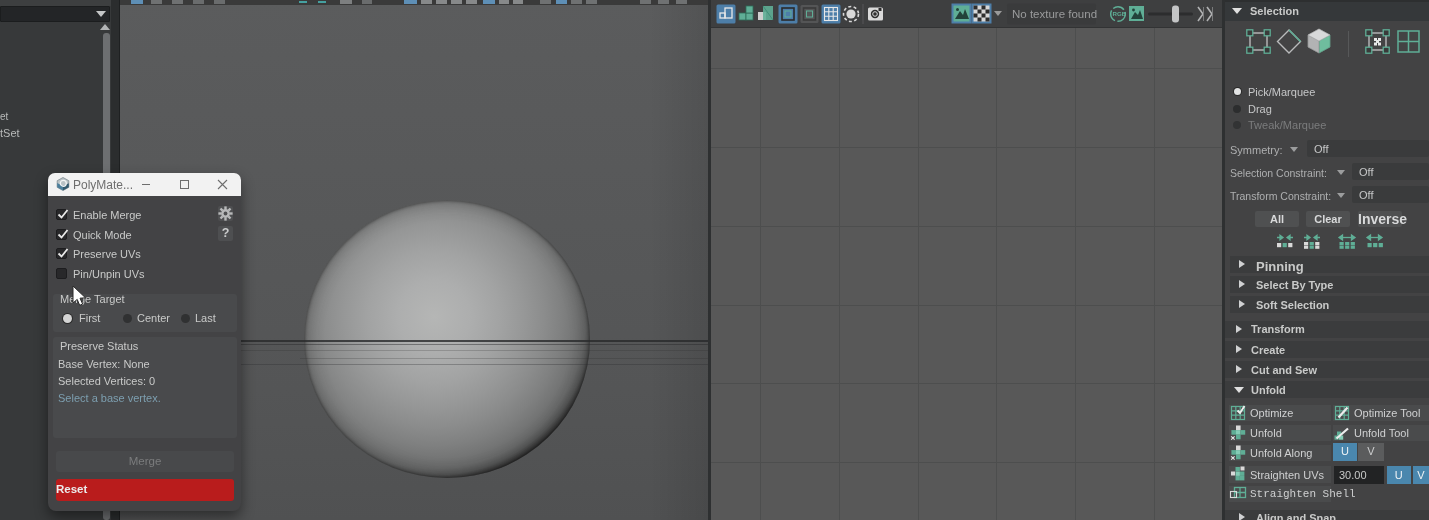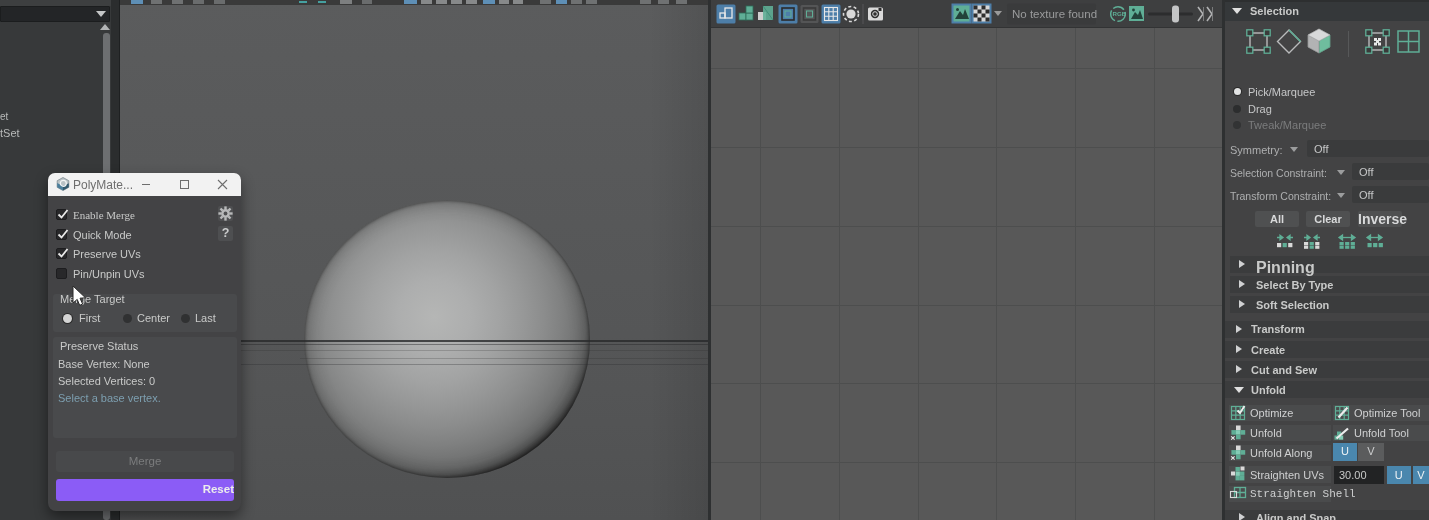--- a/index.html
+++ b/index.html
@@ -279,21 +279,21 @@
   </g>
   <g fill="#5fae96">
       <rect x="142.5" y="10" width="4.2" height="4.2"></rect>
       <rect x="148.1" y="10" width="4.2" height="4.2"></rect>
       <rect x="153.7" y="10" width="4.2" height="4.2"></rect>
     </g>
 </svg>
 
 <div class="a" style="left:1230px;top:256px;width:199px;height:17px;background:#3b3c3d;"></div>
 <div class="a" style="left:1239px;top:260px;width:0;height:0;border-top:4.5px solid transparent;border-bottom:4.5px solid transparent;border-left:6px solid #d0d1d2;"></div>
-<div class="a" style="left:1256px;top:258.5px;color:#c9cac9;font-size:16px;font-weight:bold;">Pinning</div>
+<div class="a" style="left:1256px;top:258.5px;color:#c9cac9;font-size:13px;font-weight:bold;">Pinning</div>
 <div class="a" style="left:1230px;top:276px;width:199px;height:17px;background:#3b3c3d;"></div>
 <div class="a" style="left:1239px;top:280px;width:0;height:0;border-top:4.5px solid transparent;border-bottom:4.5px solid transparent;border-left:6px solid #d0d1d2;"></div>
 <div class="a" style="left:1256px;top:278.5px;color:#c9cac9;font-size:11px;font-weight:bold;">Select By Type</div>
 <div class="a" style="left:1230px;top:296px;width:199px;height:17px;background:#3b3c3d;"></div>
 <div class="a" style="left:1239px;top:300px;width:0;height:0;border-top:4.5px solid transparent;border-bottom:4.5px solid transparent;border-left:6px solid #d0d1d2;"></div>
 <div class="a" style="left:1256px;top:298.5px;color:#c9cac9;font-size:11px;font-weight:bold;">Soft Selection</div>
 
 <div class="a" style="left:1225px;top:320.5px;width:204px;height:17px;background:#3b3c3d;"></div>
 <div class="a" style="left:1236px;top:325px;width:0;height:0;border-top:4.5px solid transparent;border-bottom:4.5px solid transparent;border-left:6px solid #d0d1d2;"></div>
 <div class="a" style="left:1251px;top:323px;color:#c9cac9;font-size:11px;font-weight:bold;">Transform</div>
@@ -407,21 +407,21 @@
 <div class="a" style="left:141.5px;top:184px;width:8px;height:1px;background:#6e6e6e;"></div>
 <div class="a" style="left:180px;top:180px;width:8.5px;height:8.5px;border:1px solid #6e6e6e;"></div>
 <svg class="a" style="left:217px;top:179px;" width="11" height="11" viewBox="0 0 11 11">
   <path d="M1 1 L10 10 M10 1 L1 10" stroke="#6e6e6e" stroke-width="1.1"></path>
 </svg>
 
 <div class="a" style="left:56px;top:209px;width:11px;height:11px;background:#28282a;border:1px solid #1d1d1f;border-radius:2px;"></div>
 <svg class="a" style="left:56px;top:207px;" width="14" height="14" viewBox="0 0 14 14">
     <path d="M2.5 7.5 L5.5 10.5 L11.5 3" stroke="#e8e8e8" stroke-width="1.8" fill="none"></path>
   </svg>
-<div class="a" style="left:73px;top:209px;color:#c9cac9;font-size:11px;font-family:Liberation Serif, serif;">Enable Merge</div>
+<div class="a" style="left:73px;top:209px;color:#c9cac9;font-size:11px;">Enable Merge</div>
 
 <div class="a" style="left:56px;top:228.5px;width:11px;height:11px;background:#28282a;border:1px solid #1d1d1f;border-radius:2px;"></div>
 <svg class="a" style="left:56px;top:226.5px;" width="14" height="14" viewBox="0 0 14 14">
     <path d="M2.5 7.5 L5.5 10.5 L11.5 3" stroke="#e8e8e8" stroke-width="1.8" fill="none"></path>
   </svg>
 <div class="a" style="left:73px;top:228.5px;color:#c9cac9;font-size:11px;">Quick Mode</div>
 
 <div class="a" style="left:56px;top:248px;width:11px;height:11px;background:#28282a;border:1px solid #1d1d1f;border-radius:2px;"></div>
 <svg class="a" style="left:56px;top:246px;" width="14" height="14" viewBox="0 0 14 14">
     <path d="M2.5 7.5 L5.5 10.5 L11.5 3" stroke="#e8e8e8" stroke-width="1.8" fill="none"></path>
@@ -459,17 +459,17 @@
 <div class="a" style="left:181px;top:313.5px;width:9px;height:9px;border-radius:50%;background:#303132;"></div>
 <div class="a" style="left:195px;top:312px;color:#c9cac9;font-size:11px;">Last</div>
 
 <div class="a" style="left:52.5px;top:337px;width:184px;height:101px;background:#494a4c;border-radius:3px;"></div>
 <div class="a" style="left:60px;top:340px;color:#c9cac9;font-size:11px;">Preserve Status</div>
 <div class="a" style="left:58px;top:358px;color:#c9cac9;font-size:11px;">Base Vertex: None</div>
 <div class="a" style="left:58px;top:375px;color:#c9cac9;font-size:11px;">Selected Vertices: 0</div>
 <div class="a" style="left:58px;top:392px;color:#7d9fb0;font-size:11px;">Select a base vertex.</div>
 
 <div class="a" style="left:56px;top:450.5px;width:178px;height:21px;background:#48494b;border-radius:3px;color:#7b7c7d;font-size:11.5px;text-align:center;line-height:21px;">Merge</div>
-<div class="a" style="left:56px;top:479px;width:178px;height:21.5px;background:#8b5cf6;border-radius:3px;color:#ebecec;font-size:11.5px;font-weight:bold;text-align:right;line-height:21.5px;">Reset</div>
+<div class="a" style="left:56px;top:479px;width:178px;height:21.5px;background:#b91c1c;border-radius:3px;color:#ebecec;font-size:11.5px;font-weight:bold;text-align:left;line-height:21.5px;">Reset</div>
 
 <svg class="a" style="left:71px;top:285px;" width="16" height="24" viewBox="0 0 16 24">
   <polygon points="2,1 2,18 6.2,14.4 8.7,20.3 11.6,19 9,13.2 14.5,12.8" fill="#ffffff" stroke="#2a2a2a" stroke-width="1"></polygon>
 </svg>
 
 </body></html>

